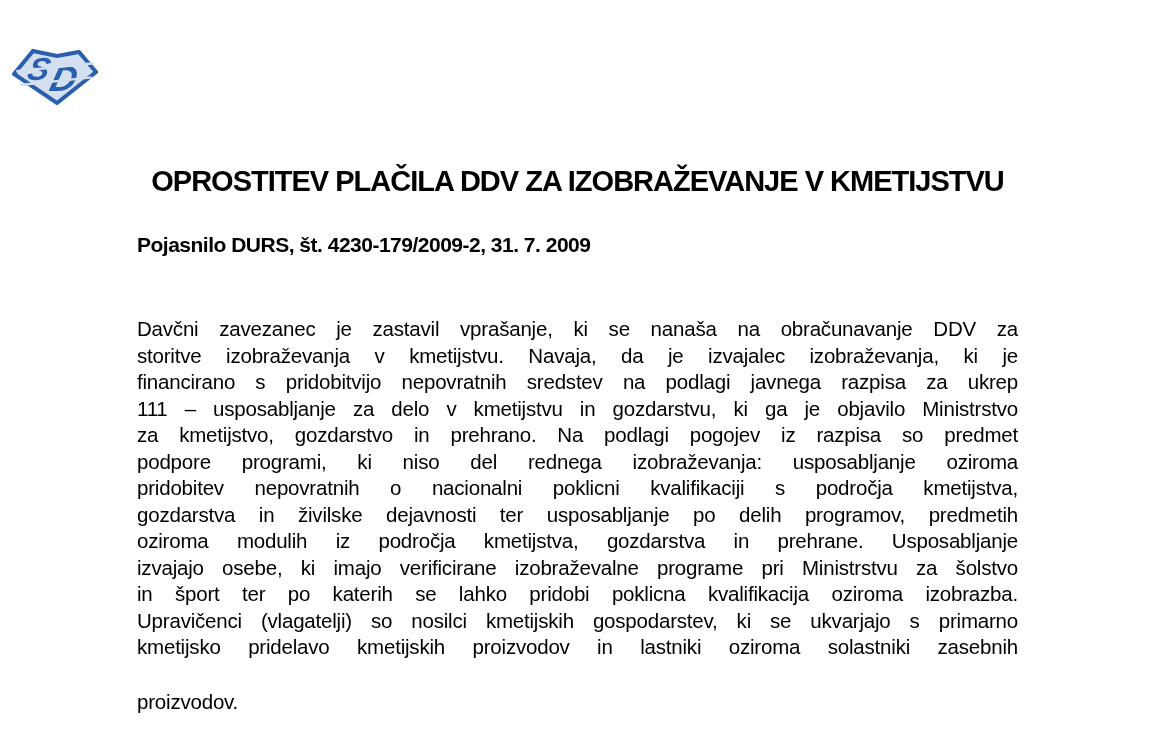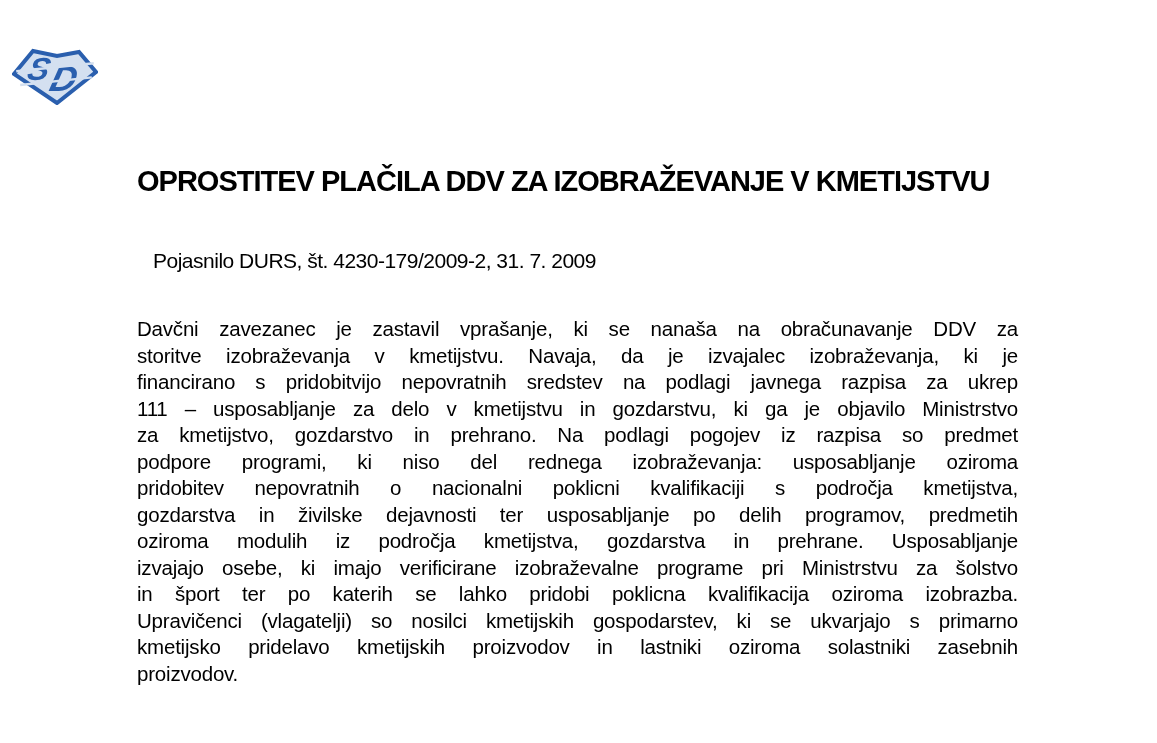--- a/index.html
+++ b/index.html
@@ -27,53 +27,54 @@
     font-family: "Liberation Sans", "DejaVu Sans", sans-serif;
     font-weight: bold;
     font-style: italic;
   }
   .doc-title {
     position: absolute;
     left: 137px;
     top: 163px;
     width: 881px;
     margin: 0;
-    text-align: left;
+    text-align: center;
     font-size: 29px;
     font-weight: bold;
     letter-spacing: -1px;
     line-height: 36px;
     white-space: nowrap;
   }
   .doc-subtitle {
     position: absolute;
     left: 137px;
     top: 231px;
-    margin: 16px;
+    margin: 0;
     font-size: 21px;
-    font-weight: normal;
+    font-weight: bold;
     letter-spacing: -0.5px;
     line-height: 28px;
     white-space: nowrap;
   }
   .doc-body {
     position: absolute;
     left: 137px;
     top: 316px;
     width: 881px;
     font-size: 20.5px;
     line-height: 26.5px;
     letter-spacing: -0.2px;
   }
   .body-line {
     text-align: justify;
     text-align-last: justify;
   }
   .body-line.last {
     text-align-last: left;
+    margin-top: 28px;
   }
 </style>
 </head>
 <body>
 
 <div class="page">
 
   <svg class="logo" viewBox="0 0 86 58" aria-hidden="true">
     <polygon points="2,27 21,4 45,9 67,5 84,25 45,56" stroke-width="4" stroke-linejoin="miter" fill="#d4e0f0" stroke="#2a5fae"></polygon>
     <g transform="skewX(-14)">

